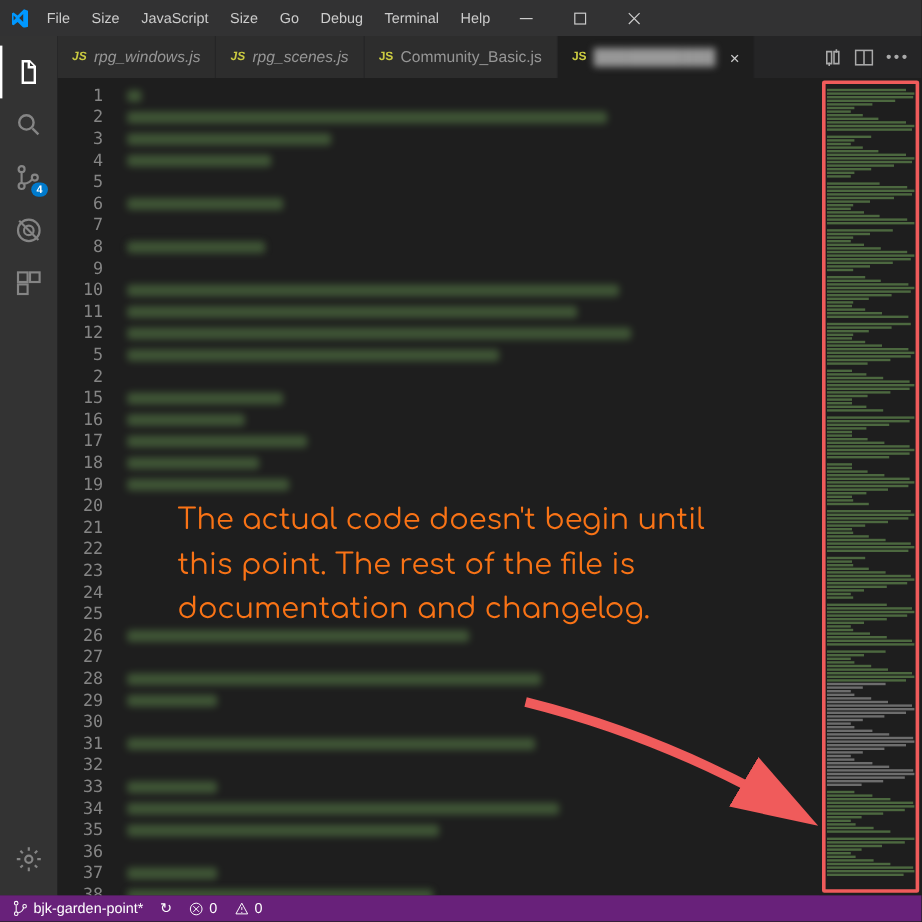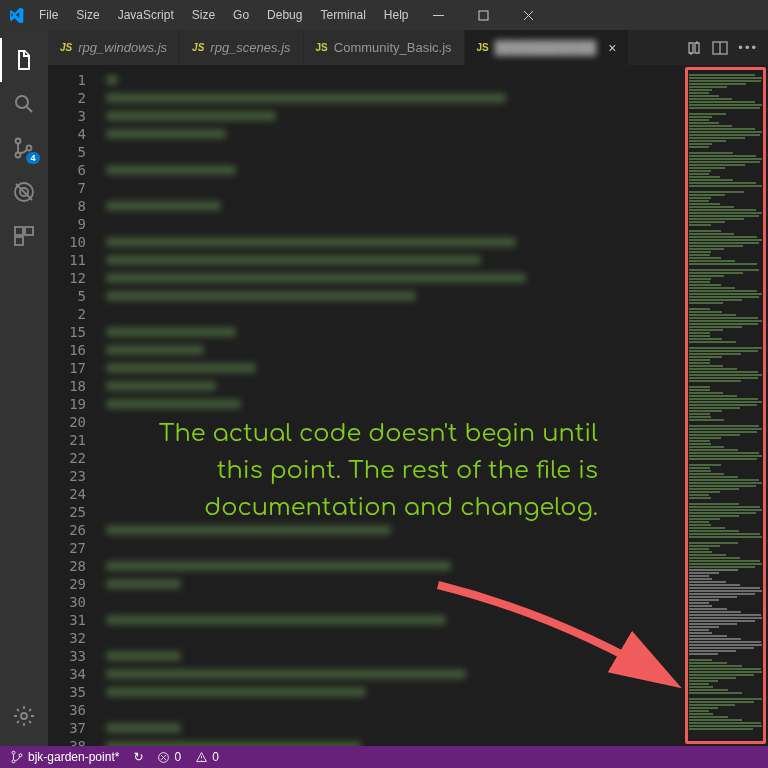--- a/index.html
+++ b/index.html
@@ -87,25 +87,25 @@
   display:inline-block;
   background: linear-gradient(90deg, #5a8249 0%, #5a8249 100%);
   background: #5a8249;
   height:10px; border-radius:3px; opacity:0.55;
 }
 
 .annotation {
   position:absolute;
   left: 100px; top: 350px;
   width: 450px;
-  color:#84cc16;
+  color:#f97316;
   font-family: "Comfortaa", "Segoe UI", sans-serif;
   font-size: 24px;
   line-height: 1.55;
-  text-align:right;
+  text-align:left;
   z-index:5;
 }
 .arrow {
   position:absolute;
   left:380px; top:510px;
   z-index:5;
 }
 
 .minimap-wrap {
   width: 85px;

